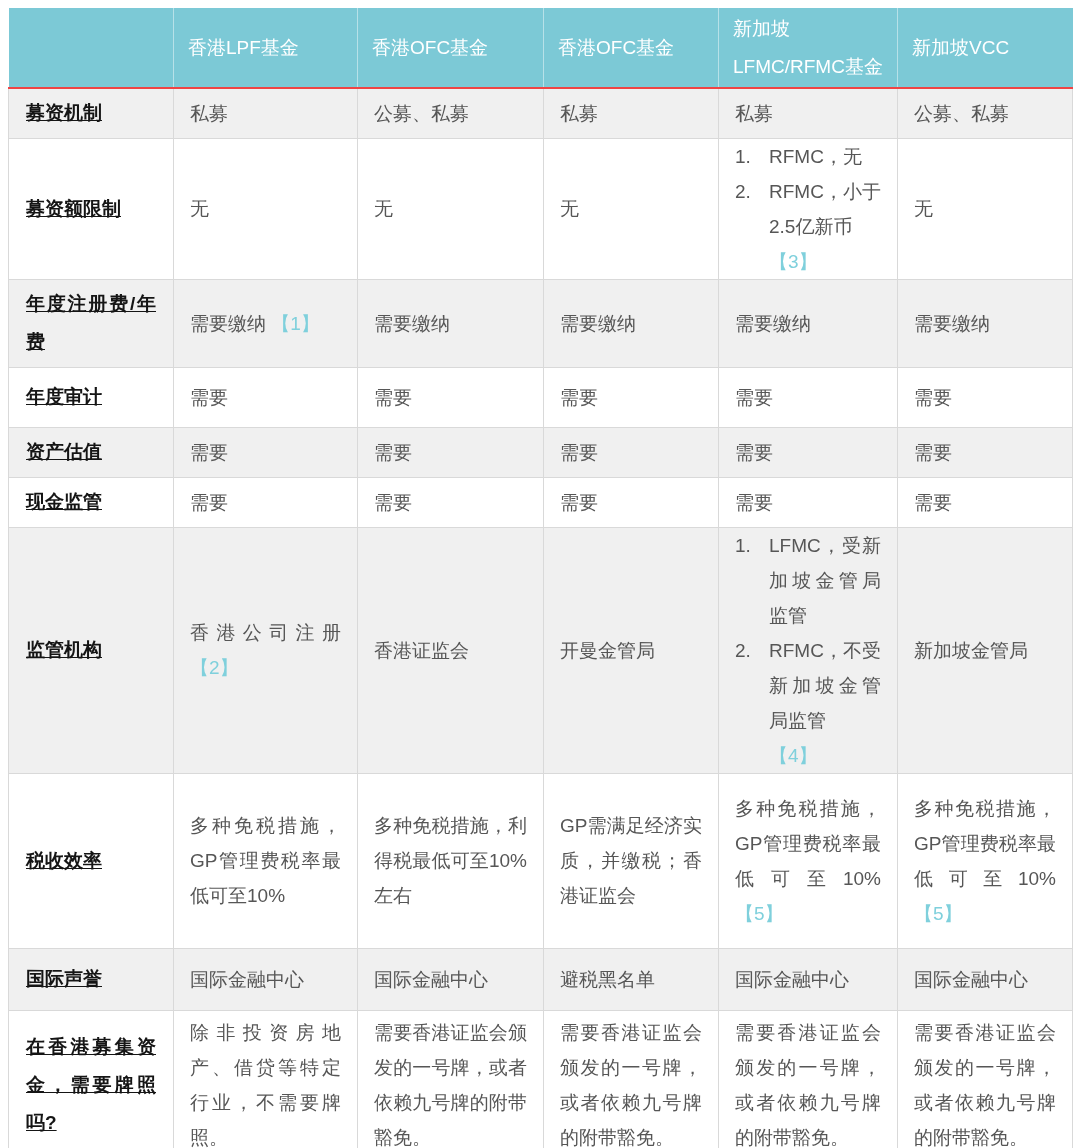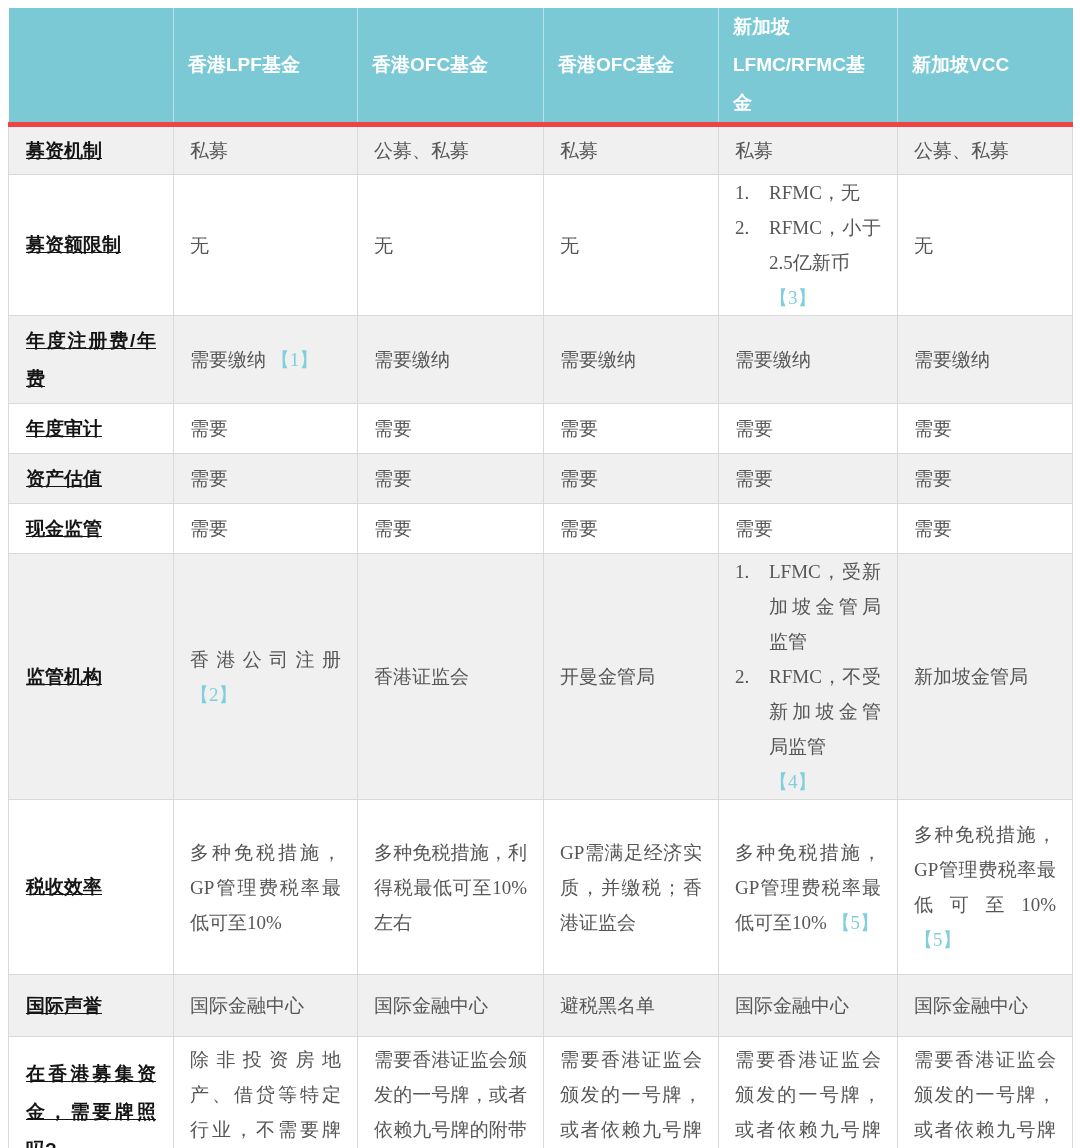--- a/index.html
+++ b/index.html
@@ -29,31 +29,31 @@
   col.c2{width:184px;}
   col.c3{width:186px;}
   col.c4{width:175px;}
   col.c5{width:179px;}
   col.c6{width:175px;}
 
   thead tr{height:80px;}
   thead th{
     background:var(--header-bg);
     color:var(--header-text);
-    font-size:19px;font-weight:bold;
+    font-size:19px;font-weight:normal;
     text-align:left;vertical-align:middle;
     padding:0 14px;line-height:38px;
-    border-bottom:5px solid #ef4444;
+    border-bottom:2px solid #ef4444;
   }
   thead th + th{border-left:1px solid rgba(255,255,255,0.45);}
 
   tbody tr:nth-child(1){height:50px;}
   tbody tr:nth-child(2){height:134px;}
   tbody tr:nth-child(3){height:88px;padding-left:8px;}
-  tbody tr:nth-child(4){height:50px;margin-left:29px;}
+  tbody tr:nth-child(4){height:60px;margin-left:29px;}
   tbody tr:nth-child(5){height:50px;}
   tbody tr:nth-child(6){height:50px;padding-left:34px;}
   tbody tr:nth-child(7){height:245px;}
   tbody tr:nth-child(8){height:175px;}
   tbody tr:nth-child(9){height:62px;}
   tbody tr:nth-child(10){height:150px;}
 
   tbody th.rowhead{
     color:var(--row-header-text);
     font-size:19px;font-weight:bold;
@@ -69,21 +69,21 @@
   }
   tbody th.rowhead, tbody td{
     border-top:1px solid var(--border-color);
     border-left:1px solid var(--border-color);
     background:var(--row-bg);
   }
   tbody td:last-child{border-right:1px solid var(--border-color);}
   tbody tr:last-child th.rowhead, tbody tr:last-child td{border-bottom:1px solid var(--border-color);}
   tbody tr:nth-child(odd) th.rowhead, tbody tr:nth-child(odd) td{background:var(--row-alt-bg);}
 
-  .txt{text-align:justify;font-family:Liberation Serif, serif;}
+  .txt{text-align:justify;}
   .fn{color:var(--footnote-color);}
   .li{display:flex;}
   .num{flex:0 0 34px;text-align:left;}
   .li-txt{flex:1;text-align:justify;}
   .after{padding-left:34px;text-align:left;}
 </style>
 </head>
 <body>
 
 <div class="table-wrap">

